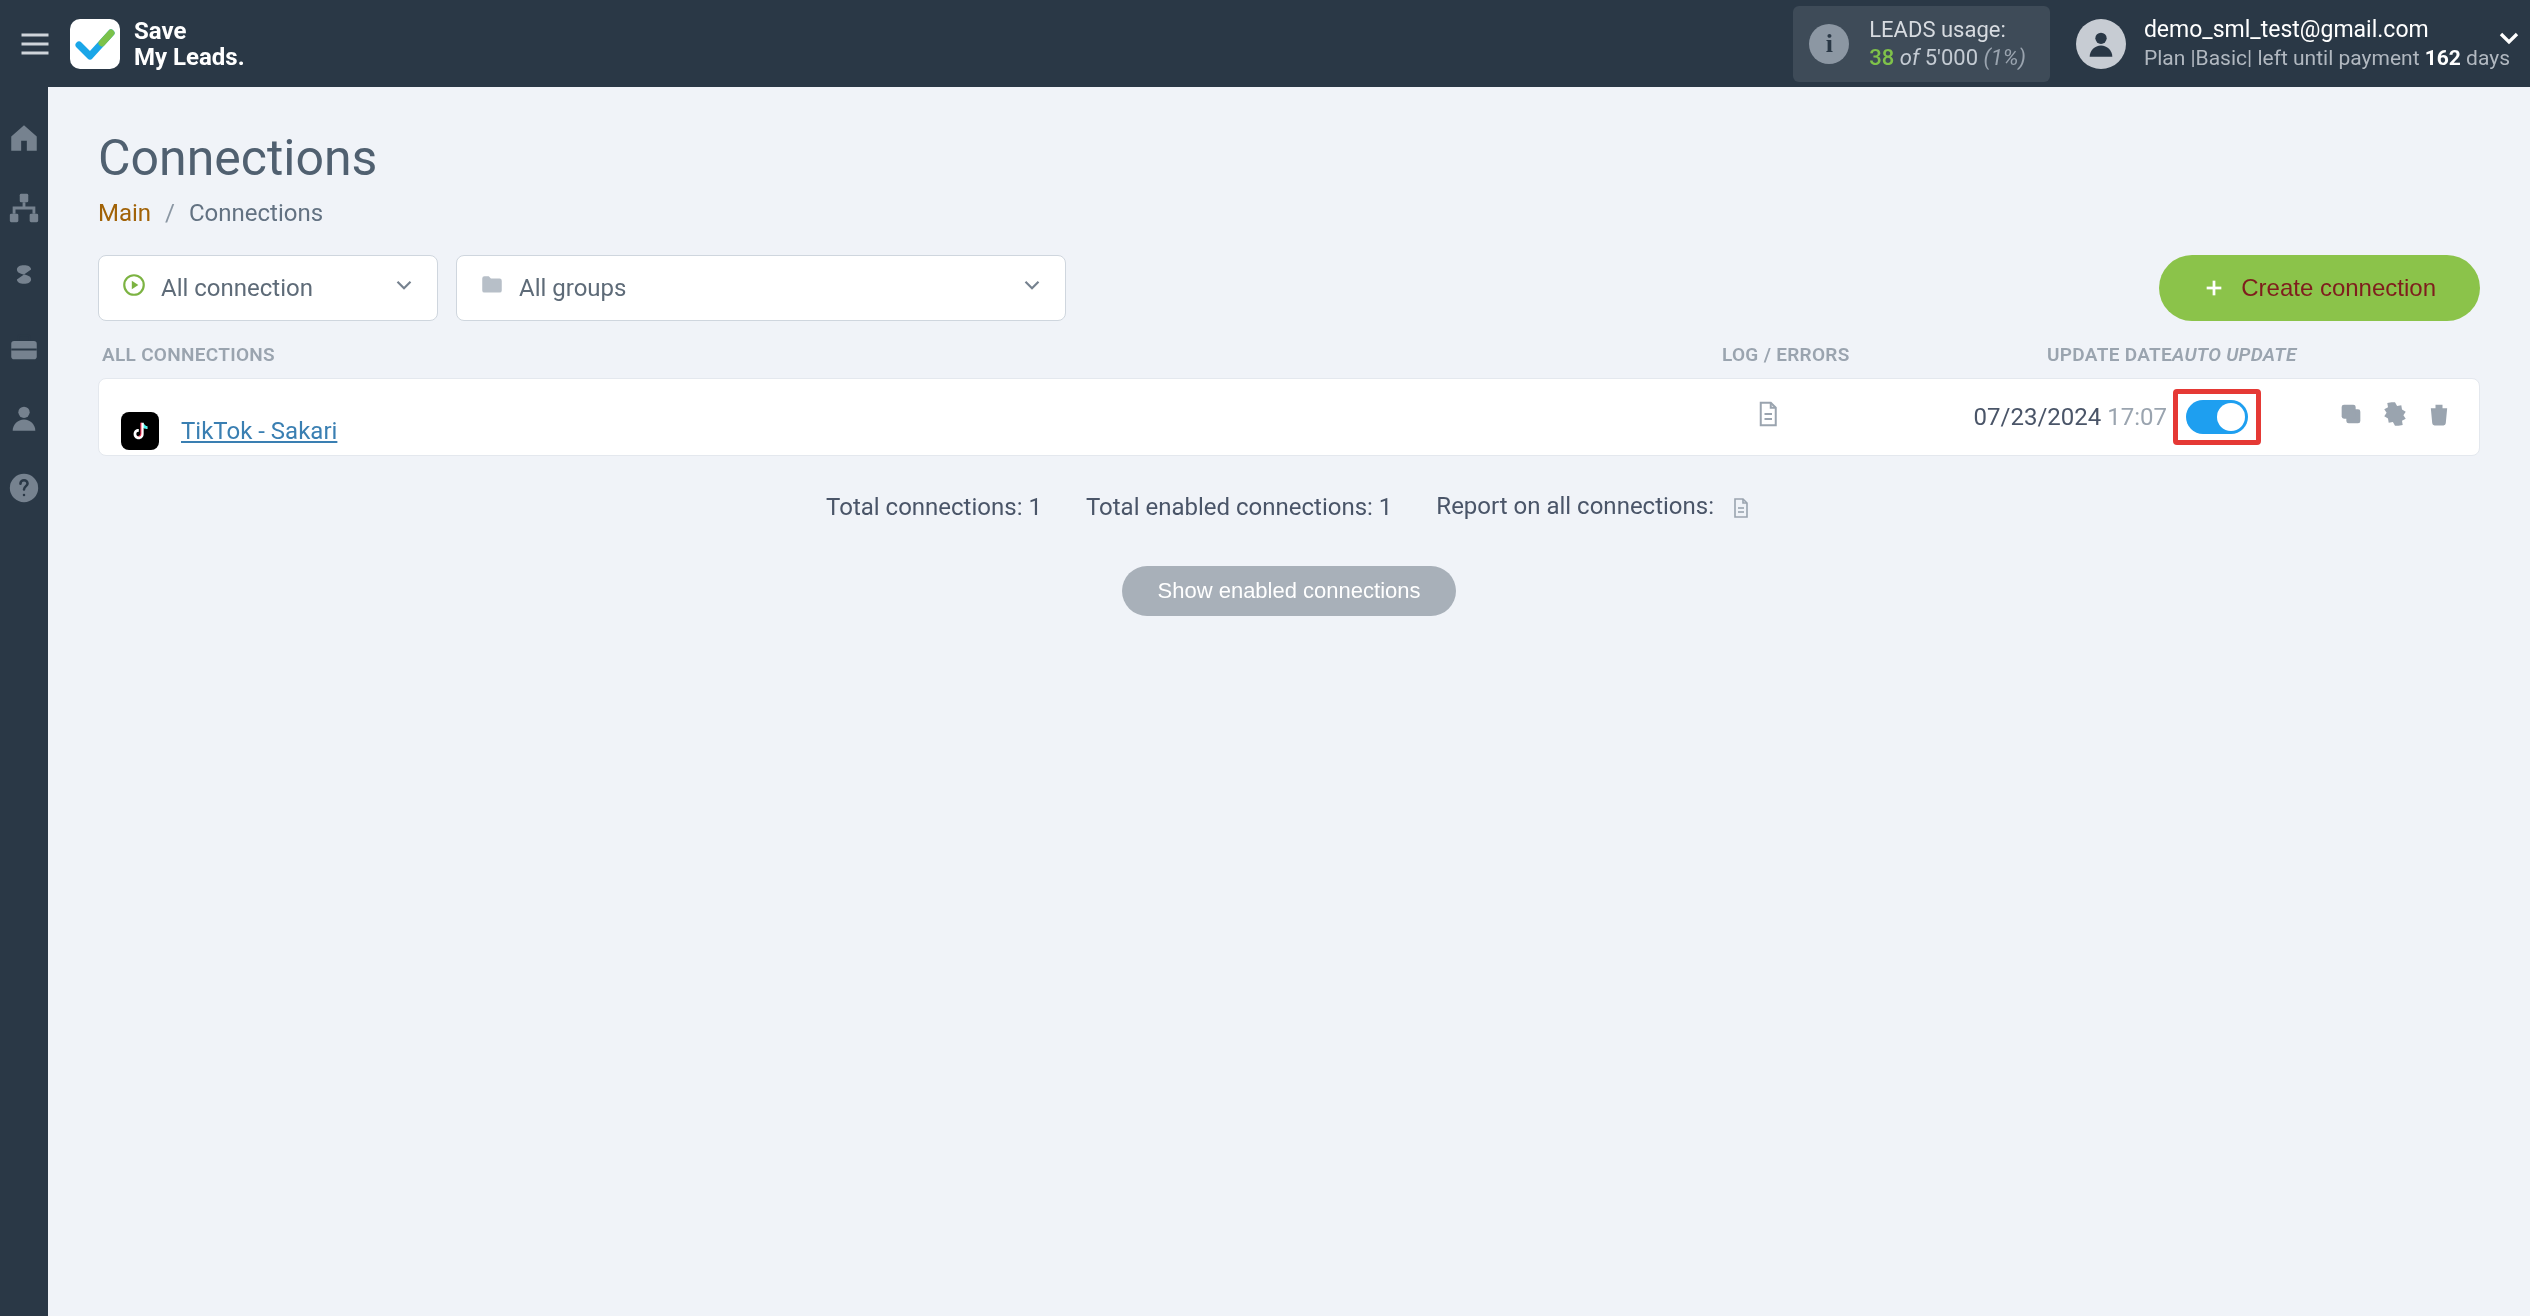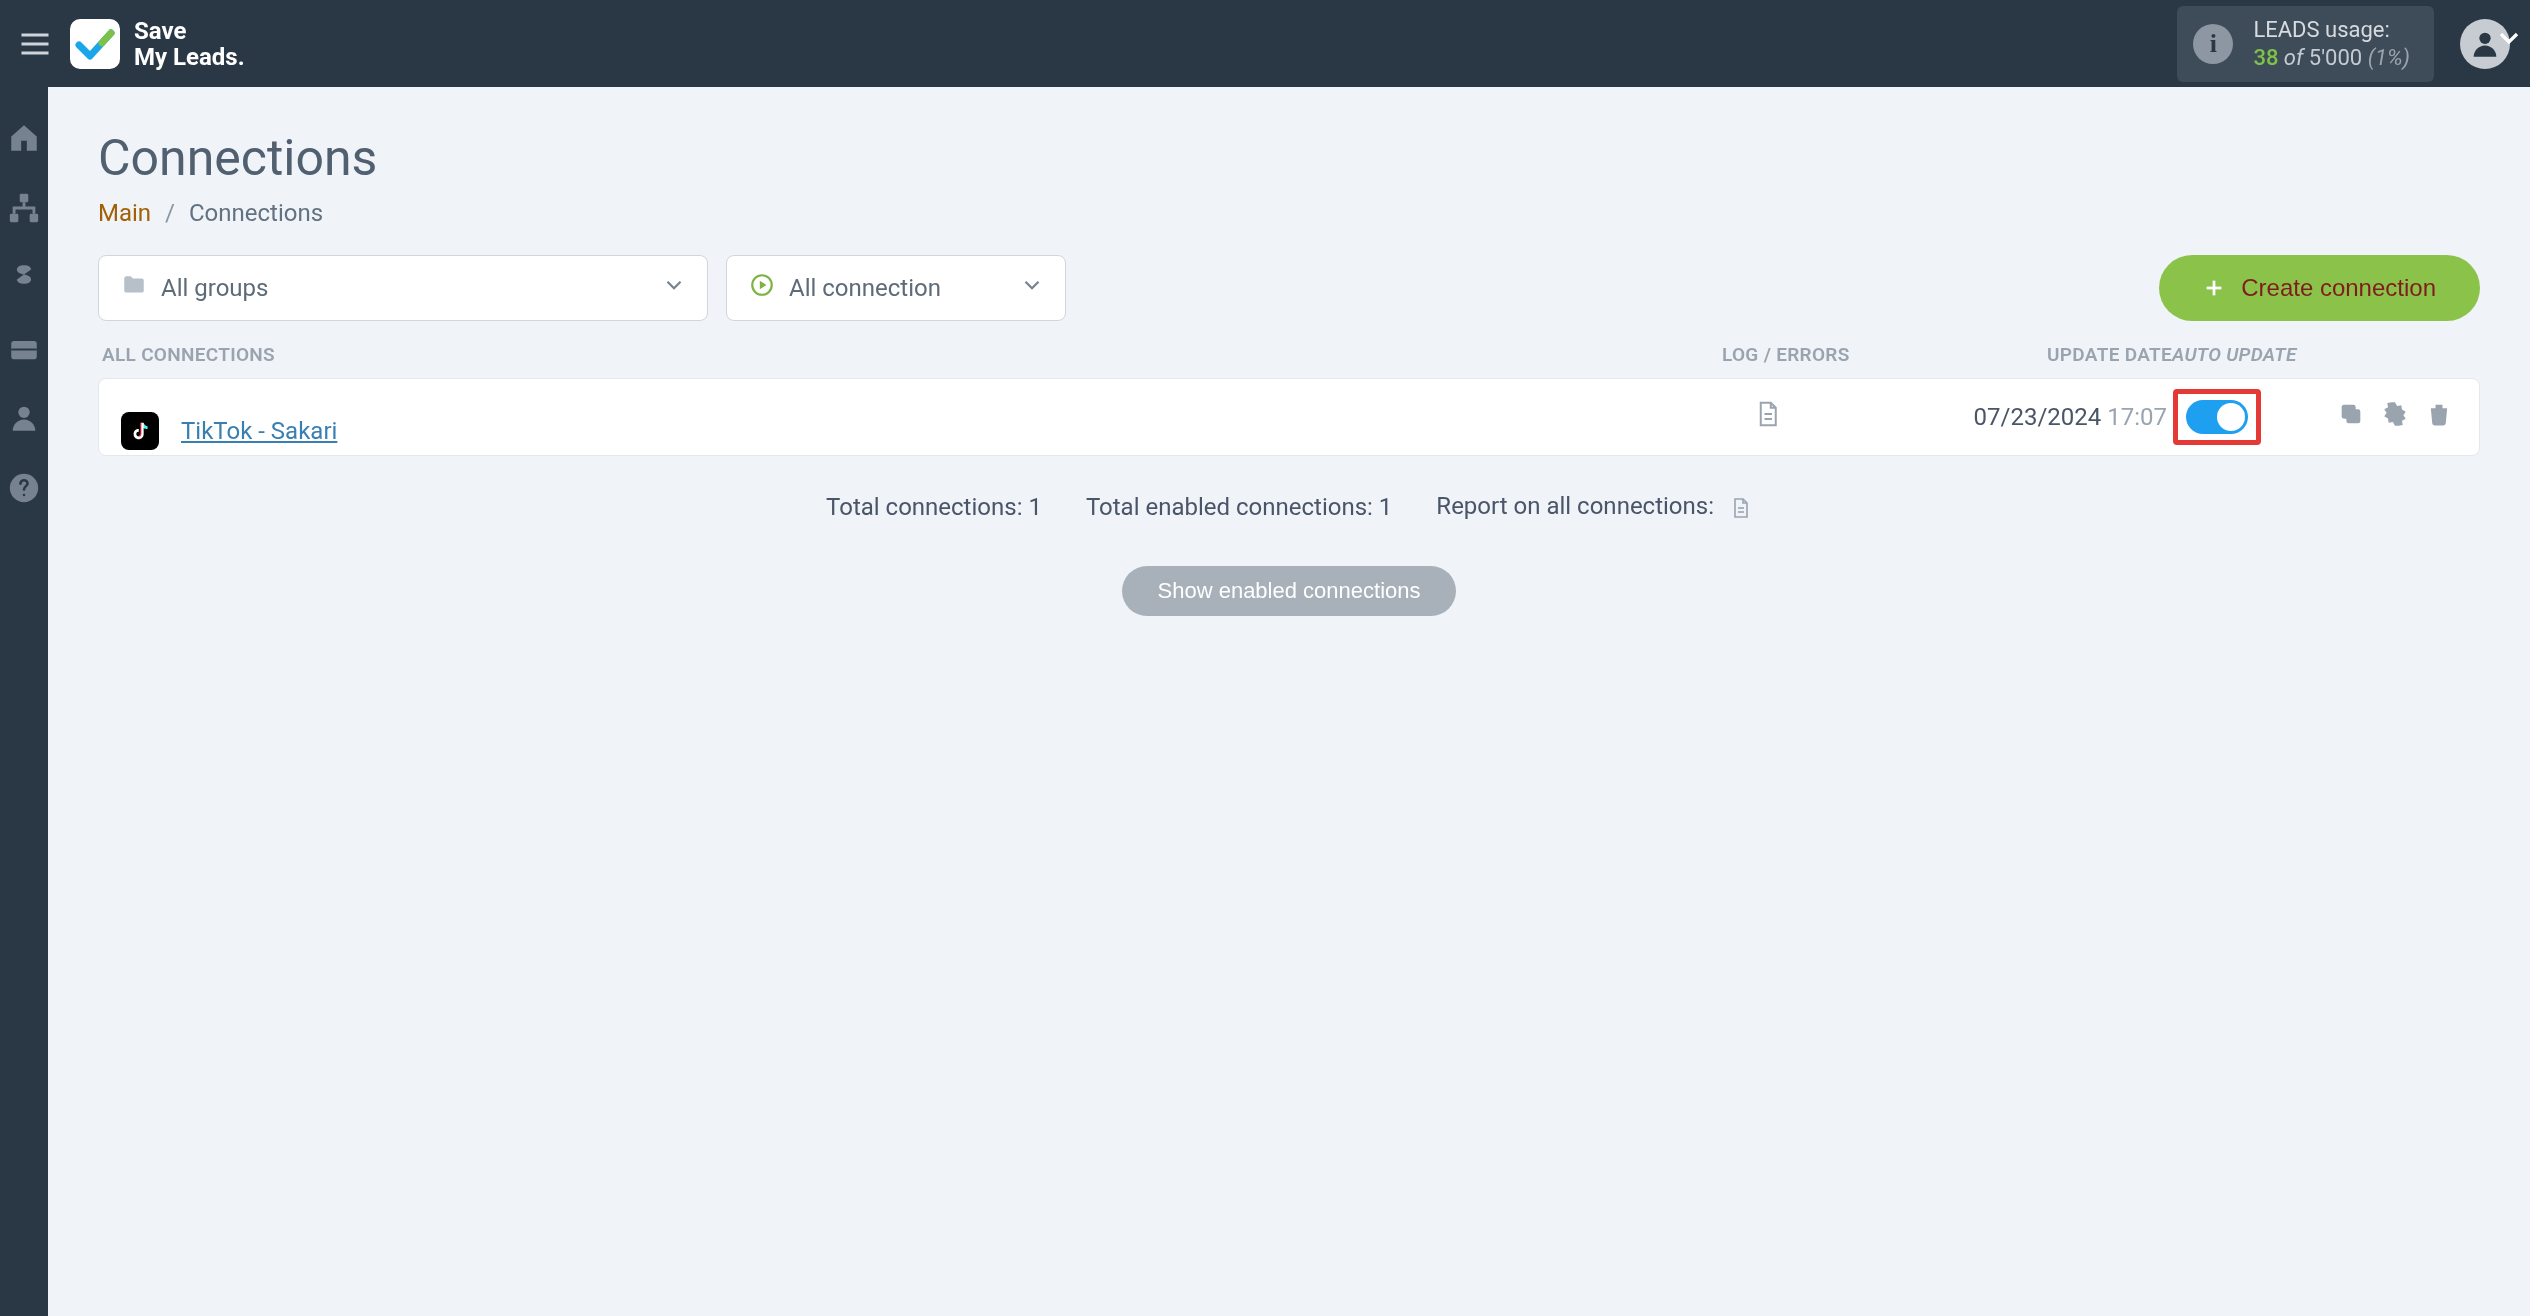--- a/index.html
+++ b/index.html
@@ -179,20 +179,27 @@
     </div>
   </div>
 
   <div class="account-block">
     <div class="account-icon">
       <svg viewBox="0 0 24 24">
           <circle cx="12" cy="8" r="4"></circle>
           <path d="M4 21c0-4.4 3.6-8 8-8s8 3.6 8 8z"></path>
         </svg>
     </div>
+    <div class="account-text">
+      <div>demo_sml_test@gmail.com</div>
+      <div class="sub">
+        <span>Plan |</span><span>Basic</span><span>| left until payment</span>
+        <span> </span><span class="days">162</span><span> </span><span>days</span>
+      </div>
+    </div>
   </div>
   <div class="chevron-down-right">
     <svg viewBox="0 0 24 24" fill="none" stroke-width="2.5">
         <polyline points="6 9 12 15 18 9"></polyline>
       </svg>
   </div>
 </div>
 
 <div class="layout">
   <div class="sidebar">
@@ -236,43 +243,43 @@
 
   <div class="main">
     <h1 class="page-title">Connections</h1>
     <div class="breadcrumb">
       <a href="#">Main</a>
       <span class="sep">/</span>
       <span>Connections</span>
     </div>
 
     <div class="filter-row">
-      <div class="select-box select-groups">
-        <span class="folder-icon">
-          <svg viewBox="0 0 24 24" fill="#b7bfc8">
-              <path d="M3 6a2 2 0 012-2h4l2 2h8a2 2 0 012 2v9a2 2 0 01-2 2H5a2 2 0 01-2-2V6z"></path>
-            </svg>
-        </span>
-        <span>All groups</span>
-        <span class="chev"><svg viewBox="0 0 24 24" fill="none" stroke="#76828f" stroke-width="2">
-              <polyline points="6 9 12 15 18 9"></polyline>
-            </svg></span>
-      </div>
       <div class="select-box select-status">
         <span class="play-icon">
           <svg viewBox="0 0 24 24" fill="none" stroke="#7cb342" stroke-width="2">
               <circle cx="12" cy="12" r="9"></circle>
               <path d="M10 8l6 4-6 4V8z" fill="#7cb342" stroke="none"></path>
             </svg>
         </span>
         <span>All connection</span>
         <span class="chev"><svg viewBox="0 0 24 24" fill="none" stroke="#76828f" stroke-width="2">
               <polyline points="6 9 12 15 18 9"></polyline>
             </svg></span>
       </div>
+      <div class="select-box select-groups">
+        <span class="folder-icon">
+          <svg viewBox="0 0 24 24" fill="#b7bfc8">
+              <path d="M3 6a2 2 0 012-2h4l2 2h8a2 2 0 012 2v9a2 2 0 01-2 2H5a2 2 0 01-2-2V6z"></path>
+            </svg>
+        </span>
+        <span>All groups</span>
+        <span class="chev"><svg viewBox="0 0 24 24" fill="none" stroke="#76828f" stroke-width="2">
+              <polyline points="6 9 12 15 18 9"></polyline>
+            </svg></span>
+      </div>
       <button class="create-btn">
         <svg viewBox="0 0 24 24" fill="none" stroke-width="3">
             <line x1="12" y1="4" x2="12" y2="20"></line>
             <line x1="4" y1="12" x2="20" y2="12"></line>
           </svg>
         <span>Create connection</span>
       </button>
     </div>
 
     <div class="table-head">

